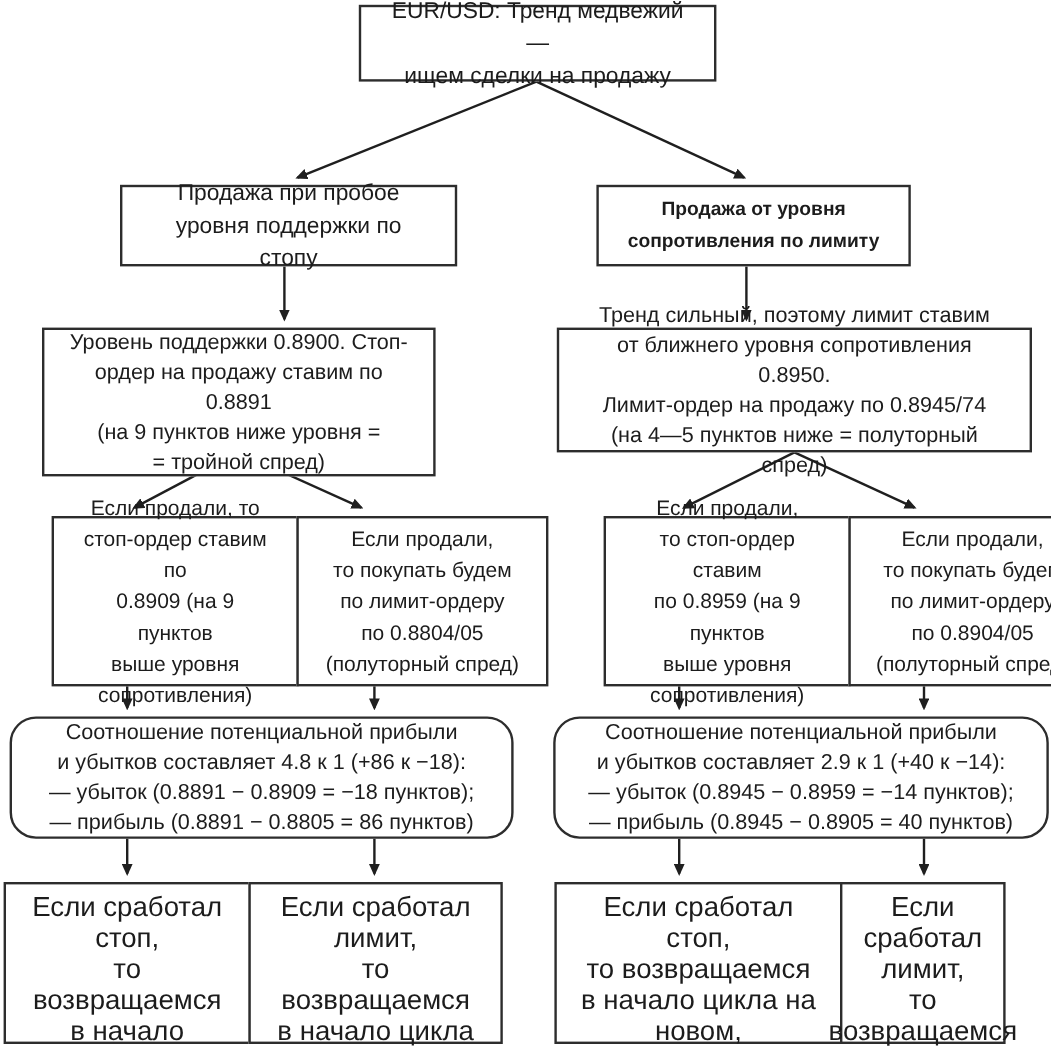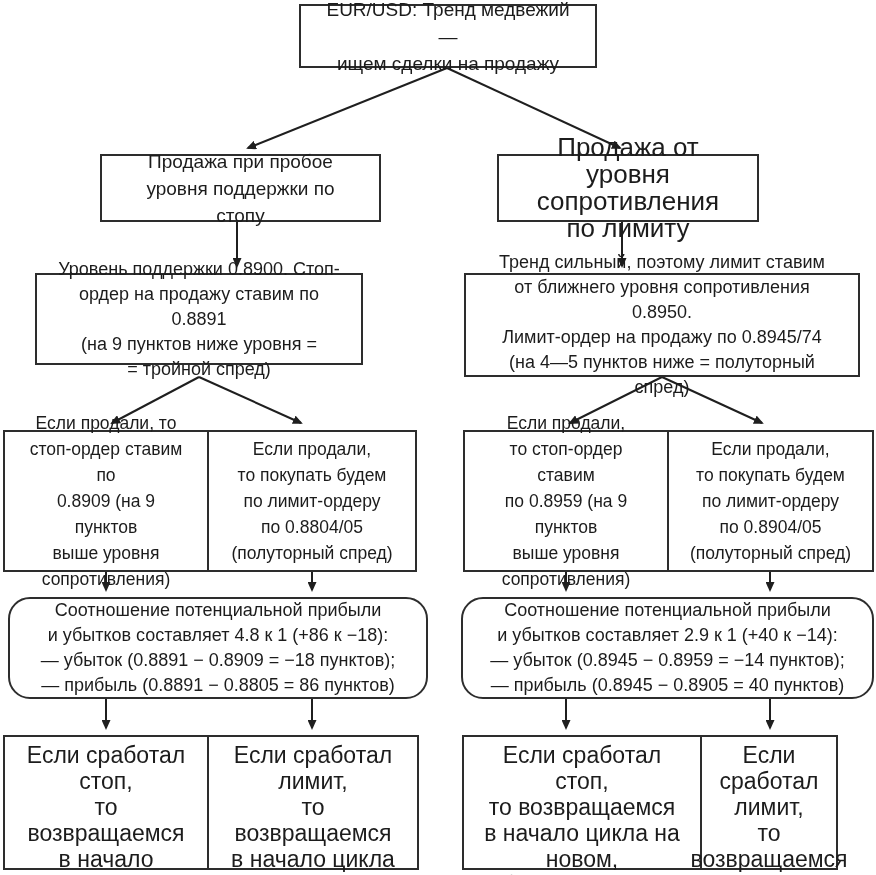--- a/index.html
+++ b/index.html
@@ -25,24 +25,24 @@
     color: #1c1c1c;
     display: flex;
     align-items: center;
     justify-content: center;
     text-align: center;
     white-space: pre-line;
     padding: 2px 20px;
   }
   .root-box   { left: 299px; top: 4px;   width: 298px; height: 64px;  font-size: 19px;   line-height: 27px; }
   .r2l        { left: 100px; top: 154px; width: 281px; height: 68px;  font-size: 19px;   line-height: 27px; }
-  .r2r        { left: 497px; top: 154px; width: 262px; height: 68px;  font-size: 26px;   line-height: 27px; }
-  .r3l        { left: 35px;  top: 273px; width: 328px; height: 92px; font-size: 18px;   line-height: 25px; }
+  .r2r        { left: 497px; top: 154px; width: 262px; height: 68px;  font-size: 16px;   line-height: 27px; font-weight: bold; }
+  .r3l        { left: 35px;  top: 273px; width: 328px; height: 124px; font-size: 18px;   line-height: 25px; }
   .r3r        { left: 464px; top: 273px; width: 396px; height: 104px; font-size: 18px;   line-height: 25px; }
-  .r4         { top: 430px; height: 142px; font-size: 17.5px; line-height: 26px; }
+  .r4         { top: 430px; height: 142px; font-size: 17.5px; line-height: 26px; margin-left: 40px; }
   .r4b1       { left: 3px;   width: 206px; }
   .r4b2       { left: 207px; width: 210px; }
   .r4b3       { left: 463px; width: 206px; }
   .r4b4       { left: 667px; width: 207px; }
   .r5         { top: 597px; height: 102px; font-size: 18px; line-height: 25px; border-radius: 22px; }
   .r5l        { left: 8px;   width: 420px; }
   .r5r        { left: 461px; width: 413px; }
   .r6         { top: 735px; height: 135px; font-size: 23px; line-height: 26px;
                 align-items: flex-start; padding-top: 5px; }
   .r6b1       { left: 3px;   width: 206px; }

